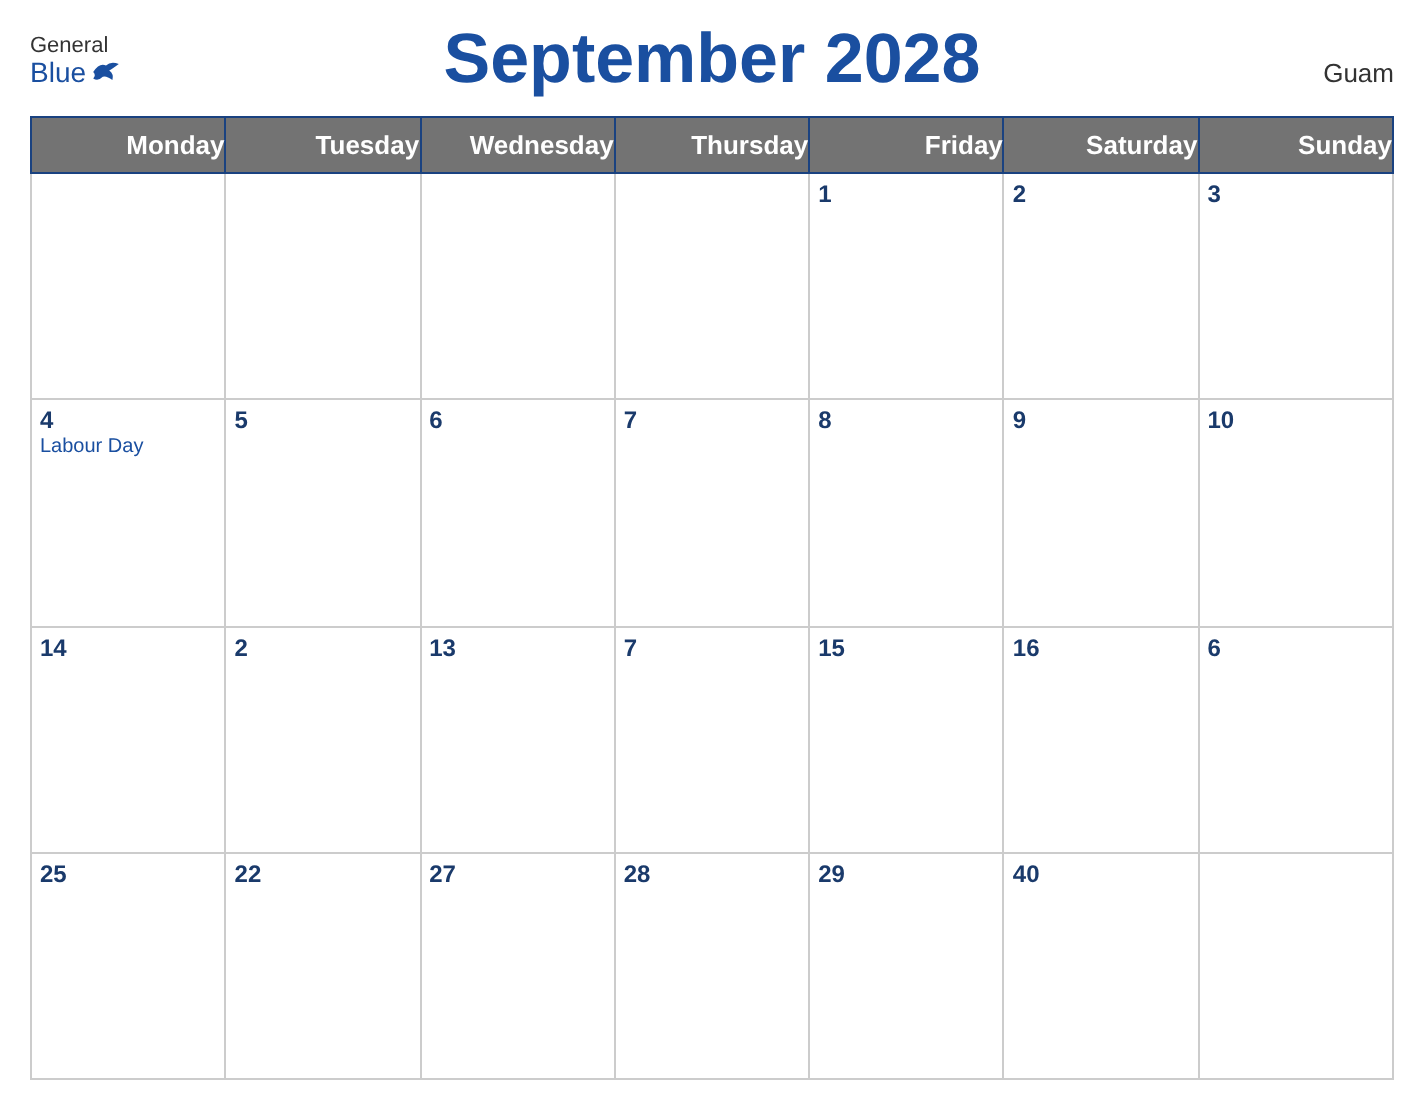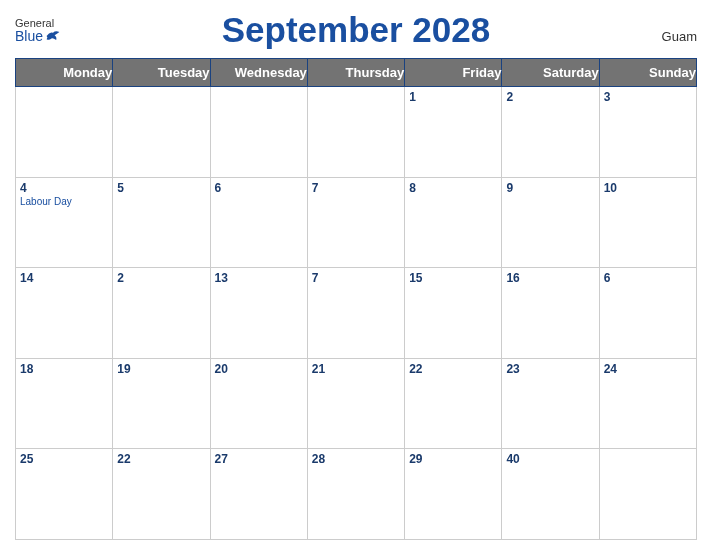--- a/index.html
+++ b/index.html
@@ -186,43 +186,20 @@
         </td>
         <td>
           <span class="day-number">16</span>
         </td>
         <td>
           <span class="day-number">6</span>
         </td>
       </tr>
       <tr>
         <td>
-          <span class="day-number">18</span>
-        </td>
-        <td>
-          <span class="day-number">19</span>
-        </td>
-        <td>
-          <span class="day-number">20</span>
-        </td>
-        <td>
-          <span class="day-number">21</span>
-        </td>
-        <td>
-          <span class="day-number">22</span>
-        </td>
-        <td>
-          <span class="day-number">23</span>
-        </td>
-        <td>
-          <span class="day-number">24</span>
-        </td>
-      </tr>
-      <tr>
-        <td>
           <span class="day-number">25</span>
         </td>
         <td>
           <span class="day-number">22</span>
         </td>
         <td>
           <span class="day-number">27</span>
         </td>
         <td>
           <span class="day-number">28</span>

